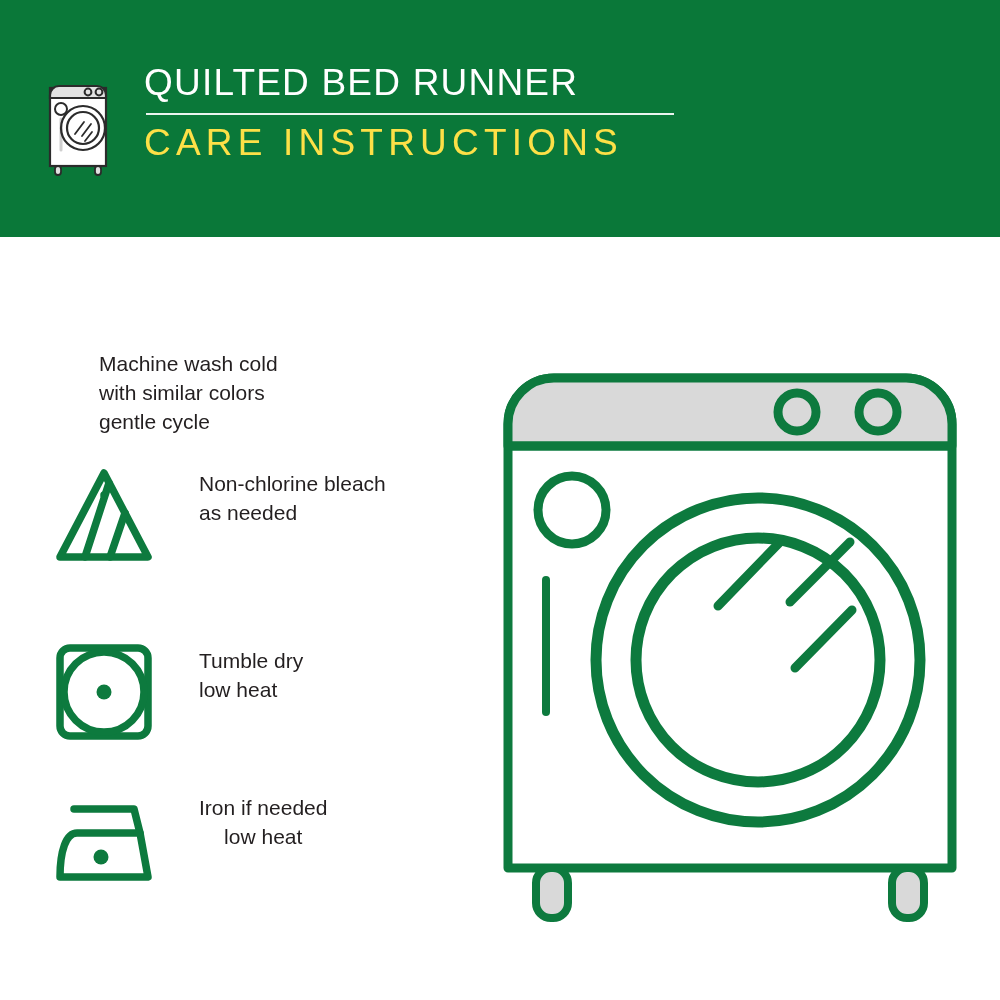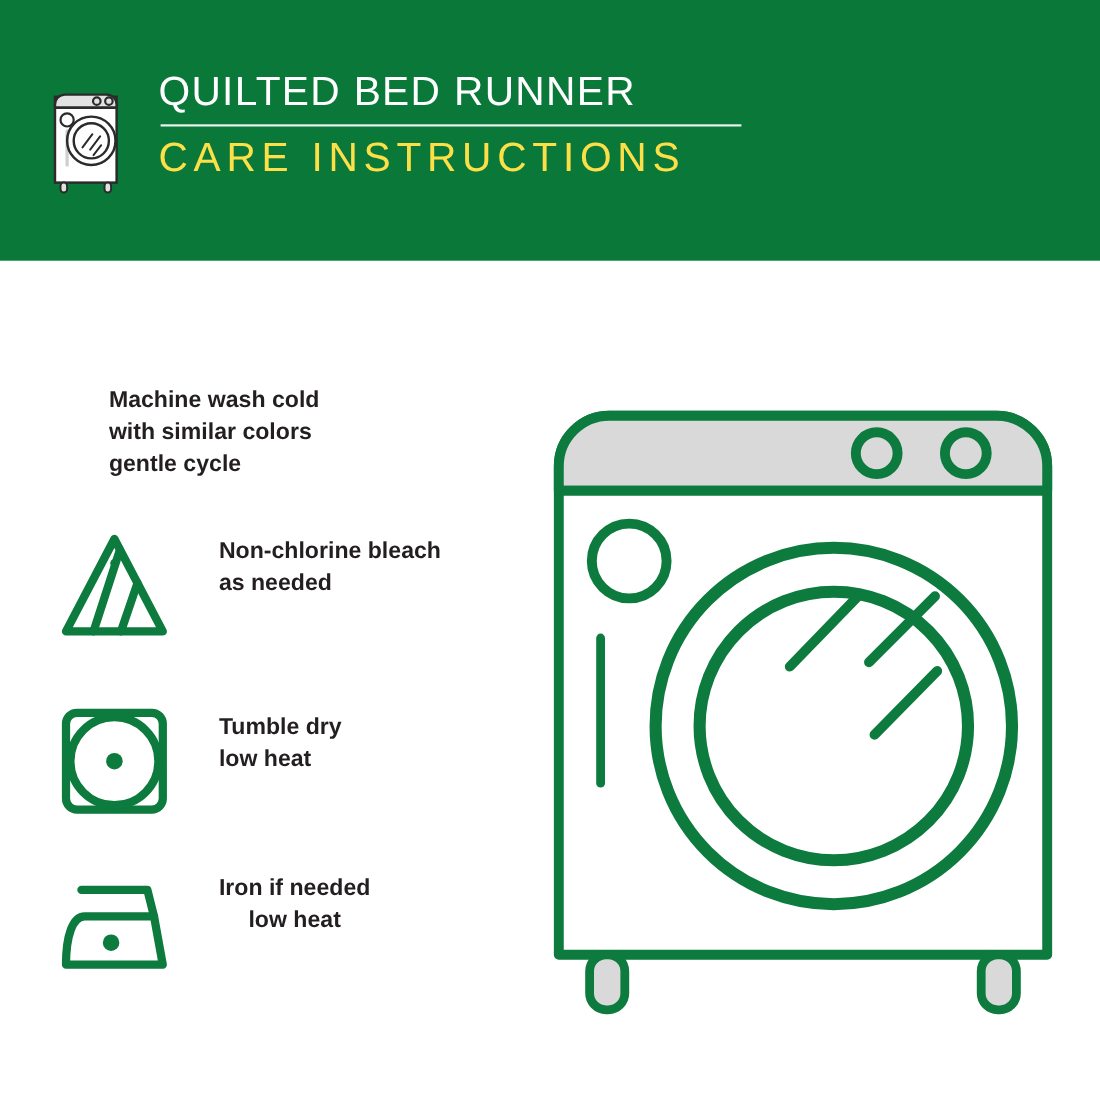--- a/index.html
+++ b/index.html
@@ -89,25 +89,25 @@
   .care-symbol {
     width: 100px;
     flex: 0 0 100px;
   }
   .care-text {
     margin-left: 47px;
     padding-top: 4px;
     font-size: 21px;
     line-height: 29px;
     color: #231f20;
-    font-weight: 700;
+    font-weight: 400;
     white-space: pre-line;
   }
   #care-row-0 { top: 108px; }
-  #care-row-1 { top: 245px; }
+  #care-row-1 { top: 228px; }
   #care-row-2 { top: 405px; }
   #care-row-3 { top: 552px; text-align: center; }
 
   
   #machine-illustration {
     position: absolute;
     left: 490px;
     top: 330px;
     width: 480px;
     height: 600px;

